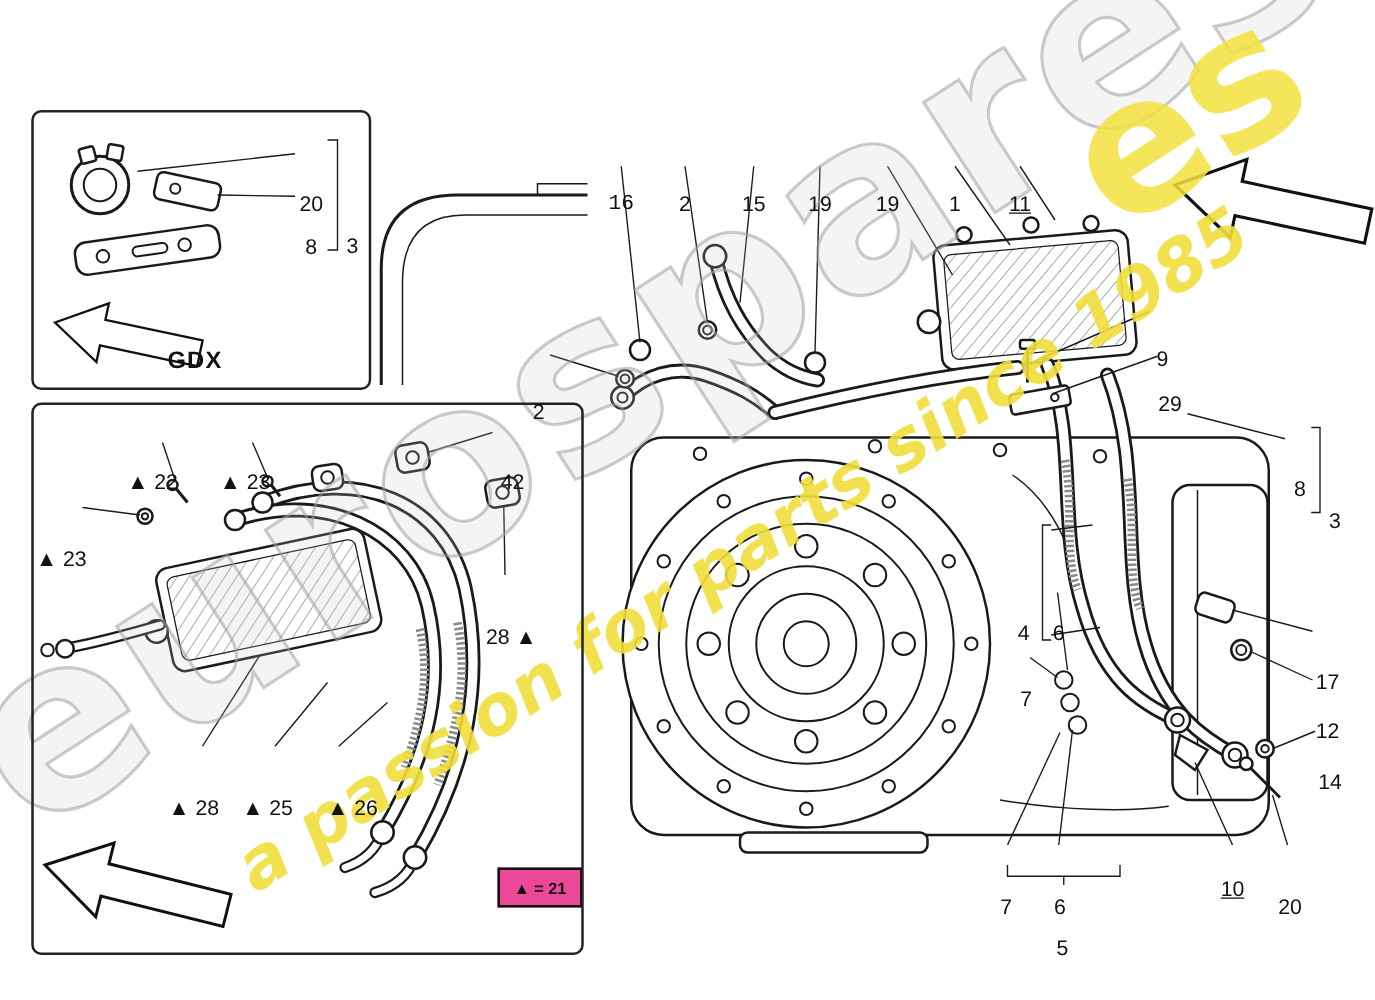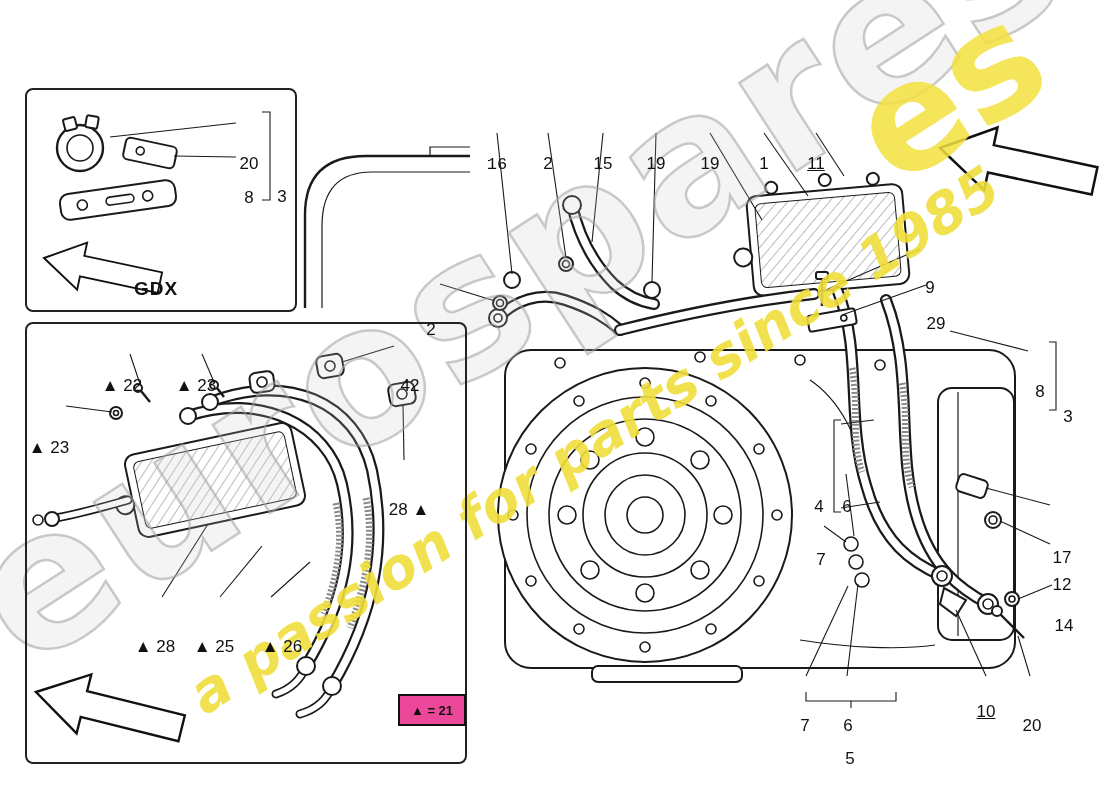--- a/index.html
+++ b/index.html
@@ -318,21 +318,21 @@
   <div class="label" style="left:548px;  top:123px;">2</div>
   <div class="label" style="left:603px;  top:123px;">15</div>
   <div class="label" style="left:656px;  top:123px;">19</div>
   <div class="label" style="left:710px;  top:123px;">19</div>
   <div class="label" style="left:764px;  top:123px;">1</div>
   <div class="label" style="left:816px;  top:123px;text-decoration:underline;">11</div>
   <div class="label" style="left:930px;  top:247px;">9</div>
   <div class="label" style="left:936px;  top:283px;">29</div>
   <div class="label" style="left:1040px; top:351px;">8</div>
   <div class="label" style="left:1068px; top:376px;">3</div>
-  <div class="label" style="left:1062px; top:517px;">17</div>
+  <div class="label" style="left:1062px; top:505px;">17</div>
   <div class="label" style="left:1062px; top:544px;text-align:right;">12</div>
   <div class="label" style="left:1064px; top:585px;">14</div>
   <div class="label" style="left:986px;  top:671px;text-decoration:underline;">10</div>
   <div class="label" style="left:1032px; top:685px;">20</div>
   <div class="label" style="left:819px;  top:466px;">4</div>
   <div class="label" style="left:847px;  top:466px;">6</div>
   <div class="label" style="left:821px;  top:519px;">7</div>
   <div class="label" style="left:805px;  top:685px;">7</div>
   <div class="label" style="left:848px;  top:685px;">6</div>
   <div class="label" style="left:850px;  top:718px;">5</div>

